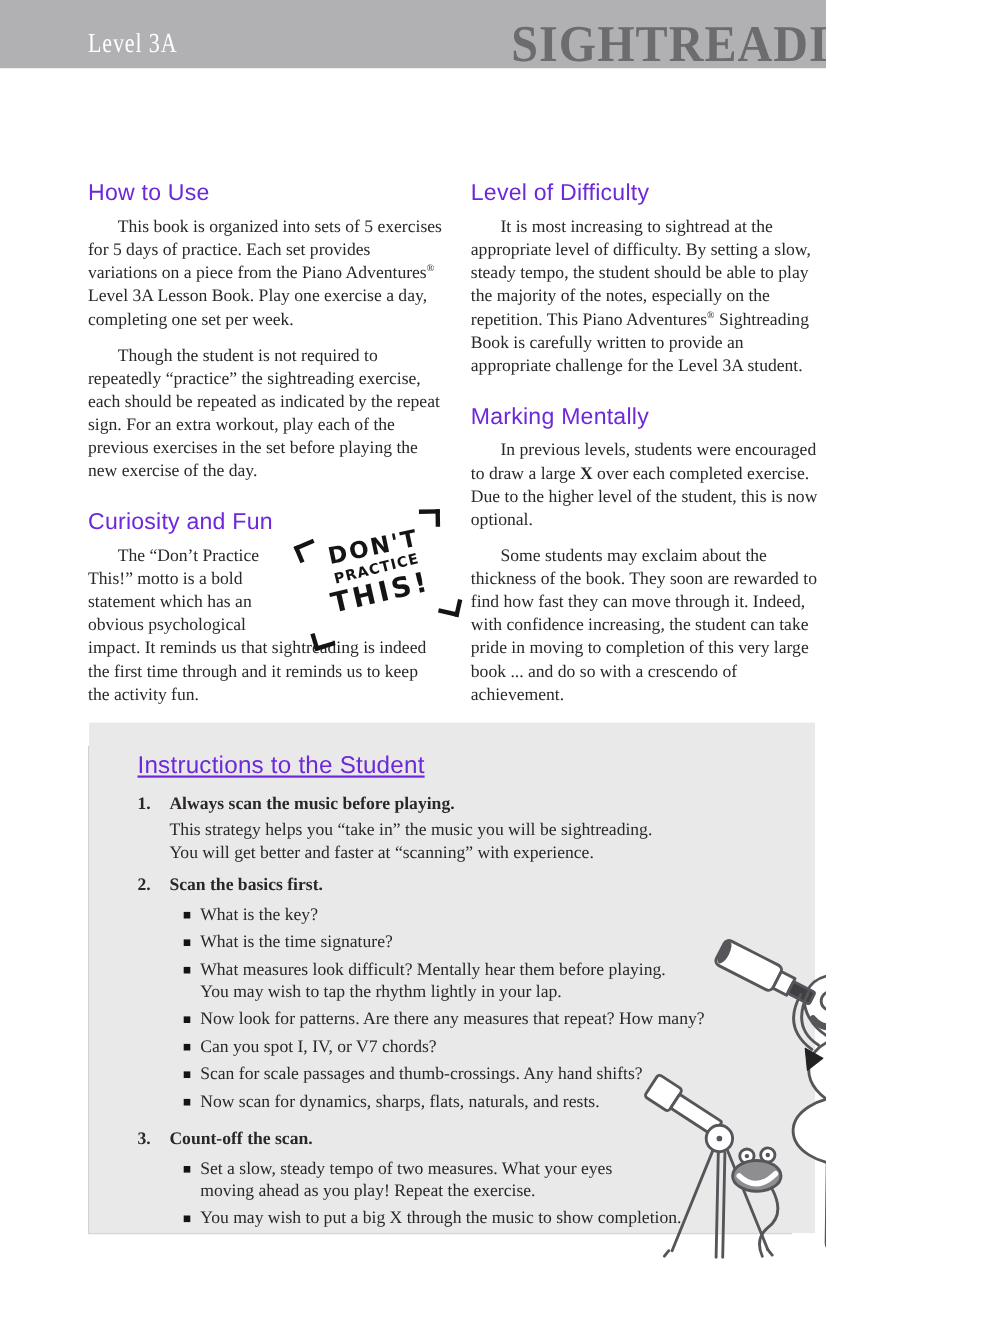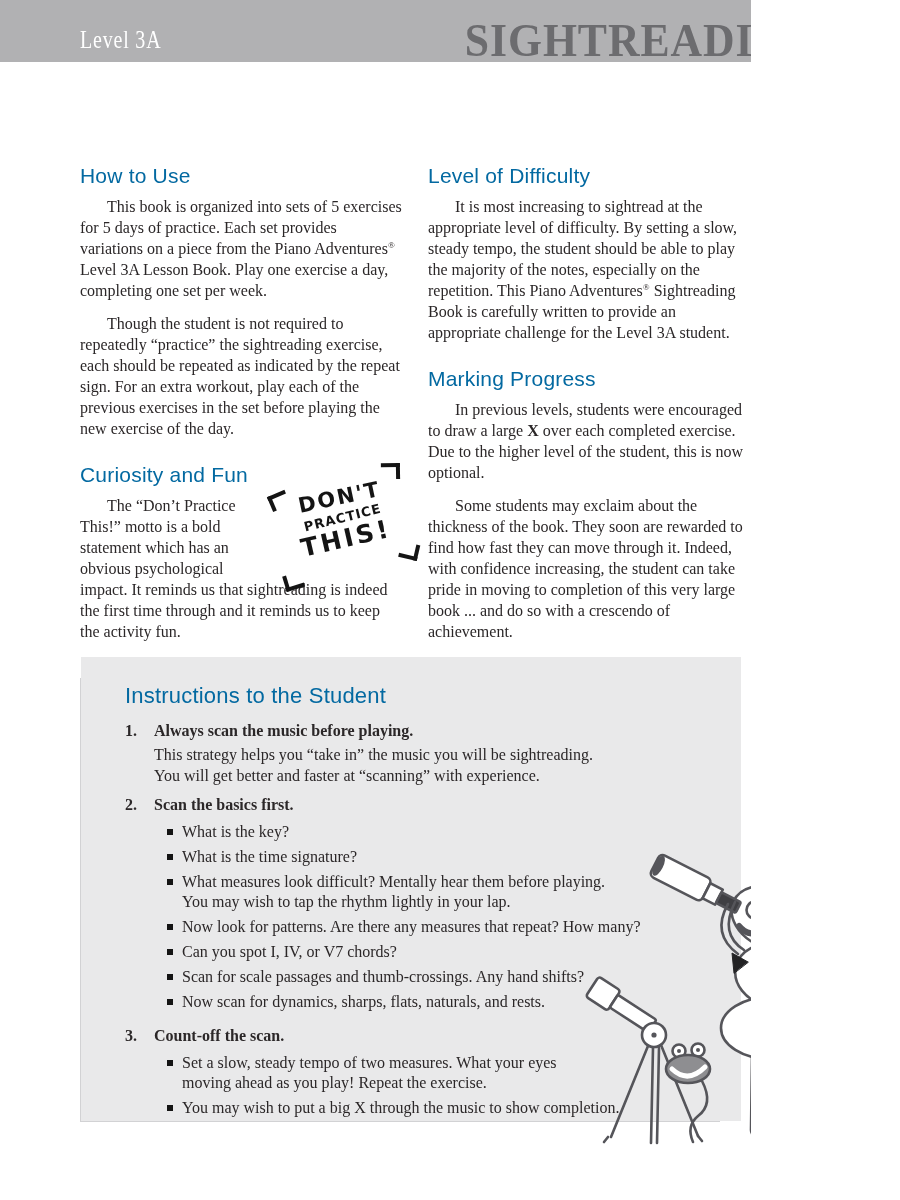--- a/index.html
+++ b/index.html
@@ -9,21 +9,21 @@
   
   .topbar{position:absolute;left:0;top:0;width:823px;height:62px;background:#b1b1b3;}
   .level{position:absolute;left:80px;bottom:10px;color:#ffffff;font-size:25px;line-height:1;
          letter-spacing:1px;transform:scaleX(.8);transform-origin:left bottom;}
   .big-title{position:absolute;right:2px;bottom:-2px;color:#6c6c6f;font-weight:700;font-size:47px;
          line-height:1;letter-spacing:1px;transform:scaleX(.93);transform-origin:right bottom;}
 
   
   .columns{position:absolute;left:80px;top:164px;width:670px;display:flex;gap:26px;}
   .col{width:322px;}
-  h2.sec{font-family:"Liberation Sans",sans-serif;font-weight:400;font-size:21px;color:#0369a1;
+  h2.sec{font-family:"Liberation Sans",sans-serif;font-weight:400;font-size:21px;color:#6d28d9;
          margin:0 0 8px 0;letter-spacing:.2px;}
   h2.mt{margin-top:24px;}
   .col p{font-size:16px;line-height:21px;margin:0 0 12px 0;text-indent:27px;}
   sup.reg{font-size:9px;vertical-align:super;line-height:0;}
   .bold-x{font-weight:700;}
 
   
   .fun-wrap{position:relative;}
   .badge{float:right;width:128px;height:94px;margin:-16px -6px 4px 10px;position:relative;
          transform:rotate(-9deg);font-family:"DejaVu Sans",sans-serif;font-weight:800;color:#141414;
@@ -34,21 +34,21 @@
   .bk{position:absolute;width:15px;height:12px;border:0 solid #141414;}
   .bk.tl{left:-6px;top:4px;border-left-width:4px;border-top-width:4px;transform:rotate(-14deg);}
   .bk.tr{right:0px;top:-8px;border-right-width:4px;border-top-width:4px;transform:rotate(8deg);}
   .bk.bl{left:-4px;bottom:-8px;border-left-width:4px;border-bottom-width:4px;transform:rotate(-8deg);}
   .bk.br{right:-6px;bottom:4px;border-right-width:4px;border-bottom-width:4px;transform:rotate(22deg);}
 
   
   .instructions{position:absolute;left:81px;top:657px;width:660px;height:464px;background:#e9e9ea;
         box-sizing:border-box;padding:26px 16px 0 44px;z-index:1;
         box-shadow:-11px 11px 0 -10px #d2d2d4;}
-  .instructions h2.sec{font-size:22px;margin:0 0 12px 0;}
+  .instructions h2.sec{font-size:22px;margin:0 0 12px 0;text-decoration:underline;}
   .item{display:flex;margin:0 0 9px 0;}
   .num{flex:none;width:29px;font-weight:700;font-size:16px;line-height:20px;}
   .ibody{flex:1;min-width:0;}
   .lead{font-weight:700;font-size:16px;line-height:20px;margin-bottom:3px;}
   .sub{font-size:16px;line-height:21px;white-space:pre-line;}
   .bullets{margin-top:7px;}
   .bullet{display:flex;margin:0 0 5px 0;padding-left:13px;}
   .sq{flex:none;width:6px;height:6px;background:#141414;margin:7px 9px 0 0;}
   .btxt{font-size:16px;line-height:20px;white-space:pre-line;}
 
@@ -83,21 +83,21 @@
           <div class="l3">THIS!</div>
         </div>
         <p>The “Don’t Practice This!” motto is a bold statement which has an obvious psychological impact. It reminds us that sightreading is indeed the first time through and it reminds us to keep the activity fun.</p>
       </div>
     </section>
 
     <section class="col">
       <h2 class="sec">Level of Difficulty</h2>
       <p><span>It is most increasing to sightread at the appropriate level of difficulty. By setting a slow, steady tempo, the student should be able to play the majority of the notes, especially on the repetition. This Piano Adventures</span><sup class="reg">®</sup><span> Sightreading Book is carefully written to provide an appropriate challenge for the Level 3A student.</span></p>
 
-      <h2 class="sec mt">Marking Progress</h2>
+      <h2 class="sec mt">Marking Mentally</h2>
       <p><span>In previous levels, students were encouraged to draw a large </span><span class="bold-x">X</span><span> over each completed exercise. Due to the higher level of the student, this is now optional.</span></p>
       <p>Some students may exclaim about the thickness of the book. They soon are rewarded to find how fast they can move through it. Indeed, with confidence increasing, the student can take pride in moving to completion of this very large book ... and do so with a crescendo of achievement.</p>
     </section>
   </main>
 
   <section class="instructions">
     <h2 class="sec">Instructions to the Student</h2>
 
     <div class="item">
       <span class="num">1.</span>

